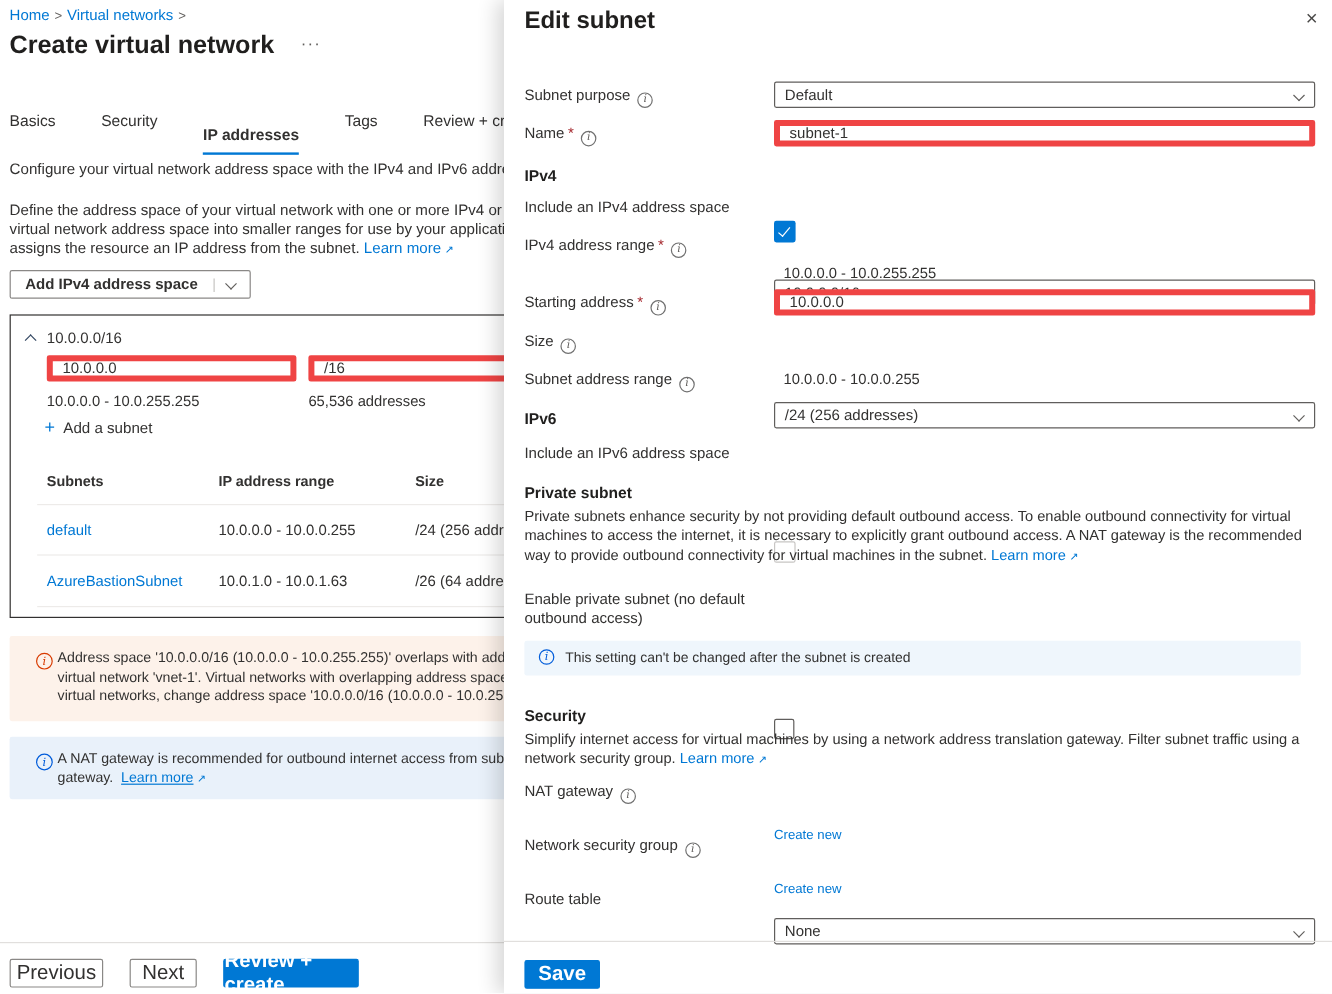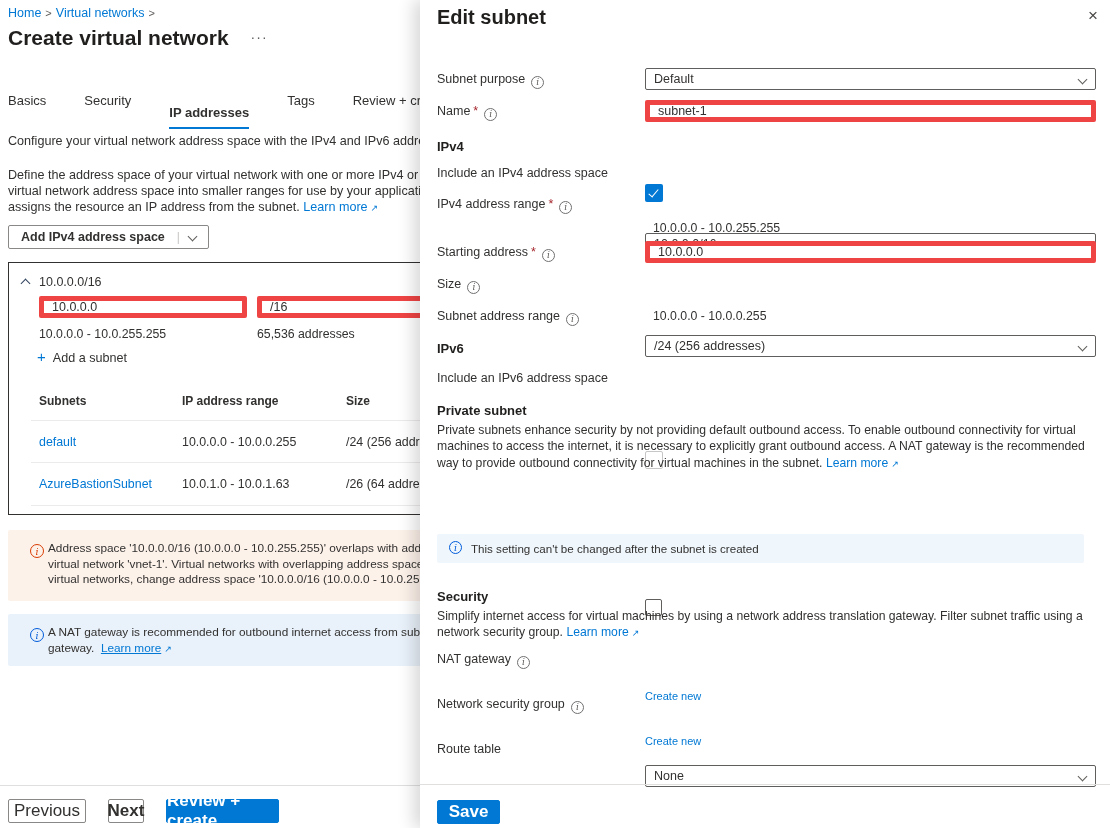--- a/index.html
+++ b/index.html
@@ -54,21 +54,21 @@
   .info-ic{ border:1px solid #015cda; color:#015cda; }
   .msg-tx{ position:absolute; left:40px; top:11px; font-size:11.8px; line-height:15.5px; }
   .u{ text-decoration:underline; }
 
   .pagediv{ top:785px; left:0; width:420px; border-top:1px solid #e1dfdd; }
   .pgfooter{ top:799px; left:8px; display:flex; gap:22px; }
   .btn{ height:24px; font-size:17px; display:inline-flex; align-items:center; justify-content:center;
         border-radius:2px; cursor:pointer; font-family:"Liberation Sans",sans-serif; }
   .btn.sec{ border:1px solid #8a8886; background:#fff; color:#323130; }
   .btn.pri{ background:#0078d4; border:1px solid #0078d4; color:#fff; font-weight:bold; }
-  .w-prev{ width:78px; } .w-next{ width:36px;font-weight:bold; } .w-rev{ width:113px; }
+  .w-prev{ width:78px; } .w-next{ width:56px; } .w-rev{ width:113px; }
 
   
   .panel{ top:0; left:420px; width:690px; height:828px; background:#fff;
           box-shadow:-6px 0 16px rgba(0,0,0,.16); }
   .p-title{ left:17px; top:6px; font-size:20px; font-weight:bold; color:#201f1e; }
   .p-close{ right:12px; top:7px; font-size:17px; color:#494847; cursor:pointer; line-height:18px; }
   .plbl{ left:17px; font-size:12.5px; }
   .req{ color:#a4262c; margin-left:3px; }
   .ii{ display:inline-block; width:13px; height:13px; border:1px solid #707070; border-radius:50%;
        font-size:9px; line-height:11.5px; text-align:center; color:#605e5c; font-style:italic;
@@ -210,20 +210,21 @@
     <div class="abs detail nowrap" style="top:309px">10.0.0.0 - 10.0.0.255</div>
 
     <div class="abs phdr" style="top:341px">IPv6</div>
     <div class="abs plbl nowrap" style="top:371px">Include an IPv6 address space</div>
     <div class="abs cb dis" style="left:225px;top:367px"></div>
 
     <div class="abs phdr" style="top:403px">Private subnet</div>
     <div class="abs ppara" style="top:422px">
       <span>Private subnets enhance security by not providing default outbound access. To enable outbound connectivity for virtual machines to access the internet, it is necessary to explicitly grant outbound access. A NAT gateway is the recommended way to provide outbound connectivity for virtual machines in the subnet.</span> <a>Learn more</a><span class="ext">↗</span>
     </div>
+    <div class="abs plbl" style="top:492px;width:202px;line-height:15.5px">Enable private subnet (no default outbound access)</div>
     <div class="abs cb off" style="left:225px;top:497px;width:17px;height:17px"></div>
 
     <div class="abs notebox" style="top:534px">
       <span class="msg-ic info-ic">i</span>
       <div class="msg-tx nowrap">This setting can't be changed after the subnet is created</div>
     </div>
 
     <div class="abs phdr" style="top:589px">Security</div>
     <div class="abs ppara" style="top:608px">
       <span>Simplify internet access for virtual machines by using a network address translation gateway. Filter subnet traffic using a network security group.</span> <a>Learn more</a><span class="ext">↗</span>

